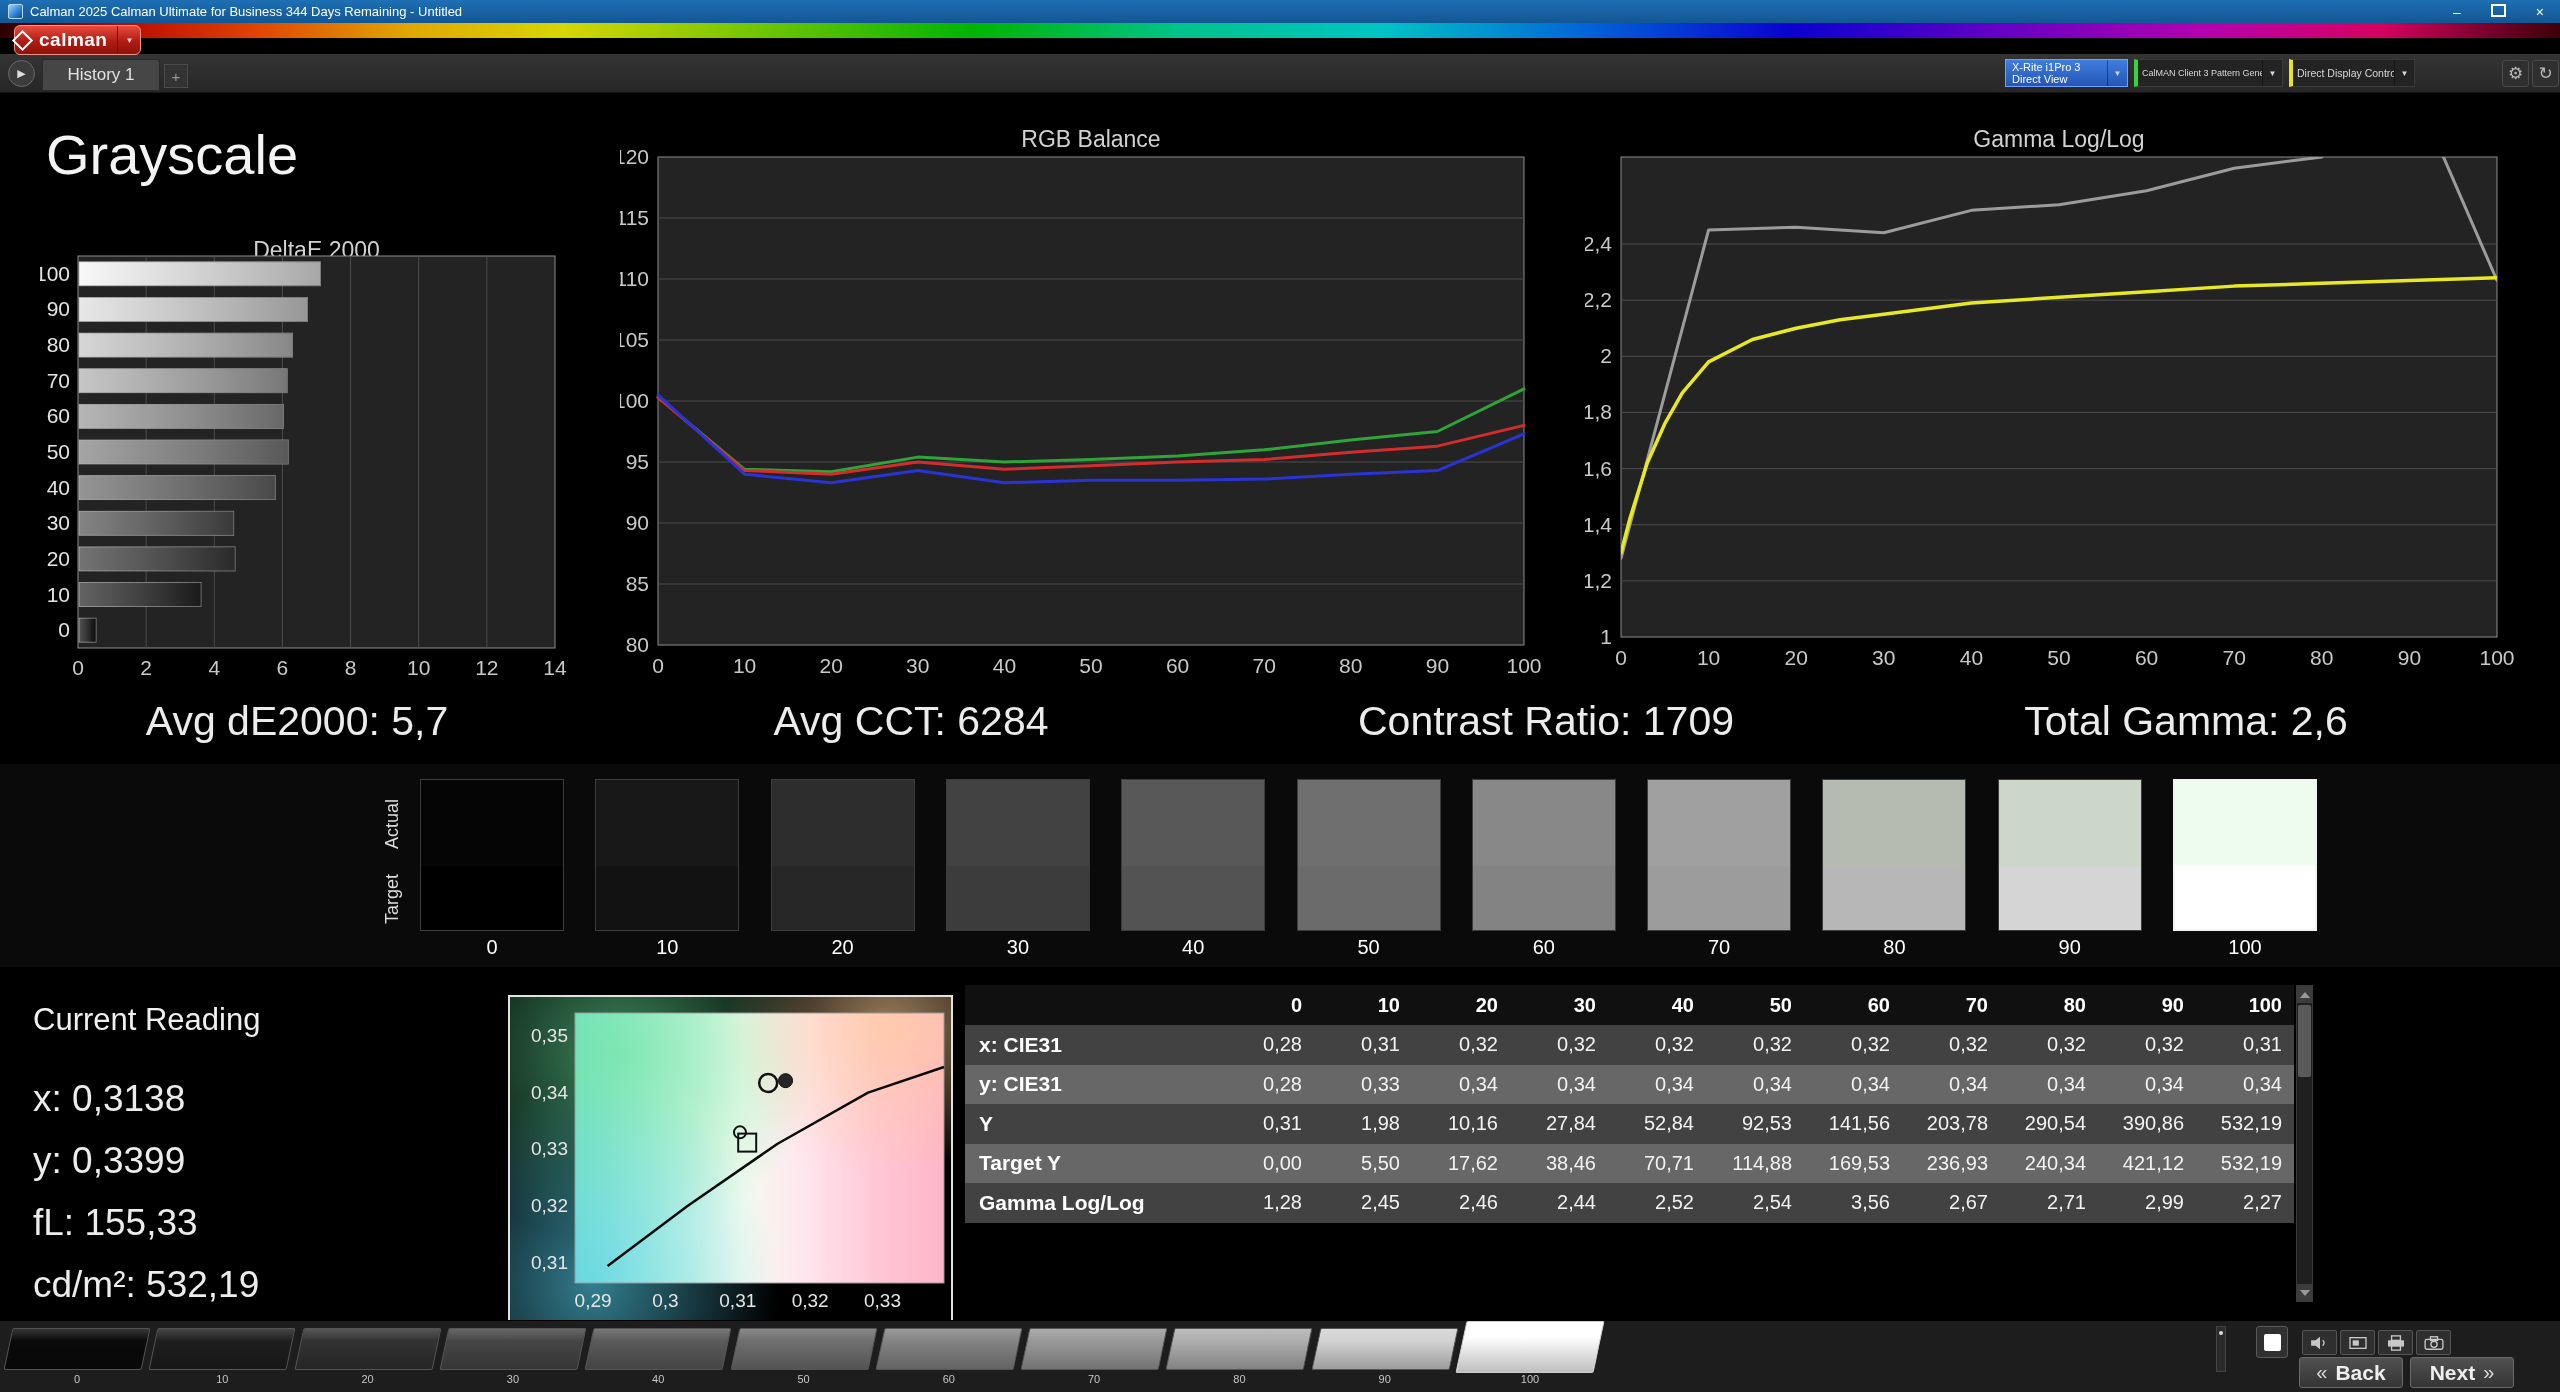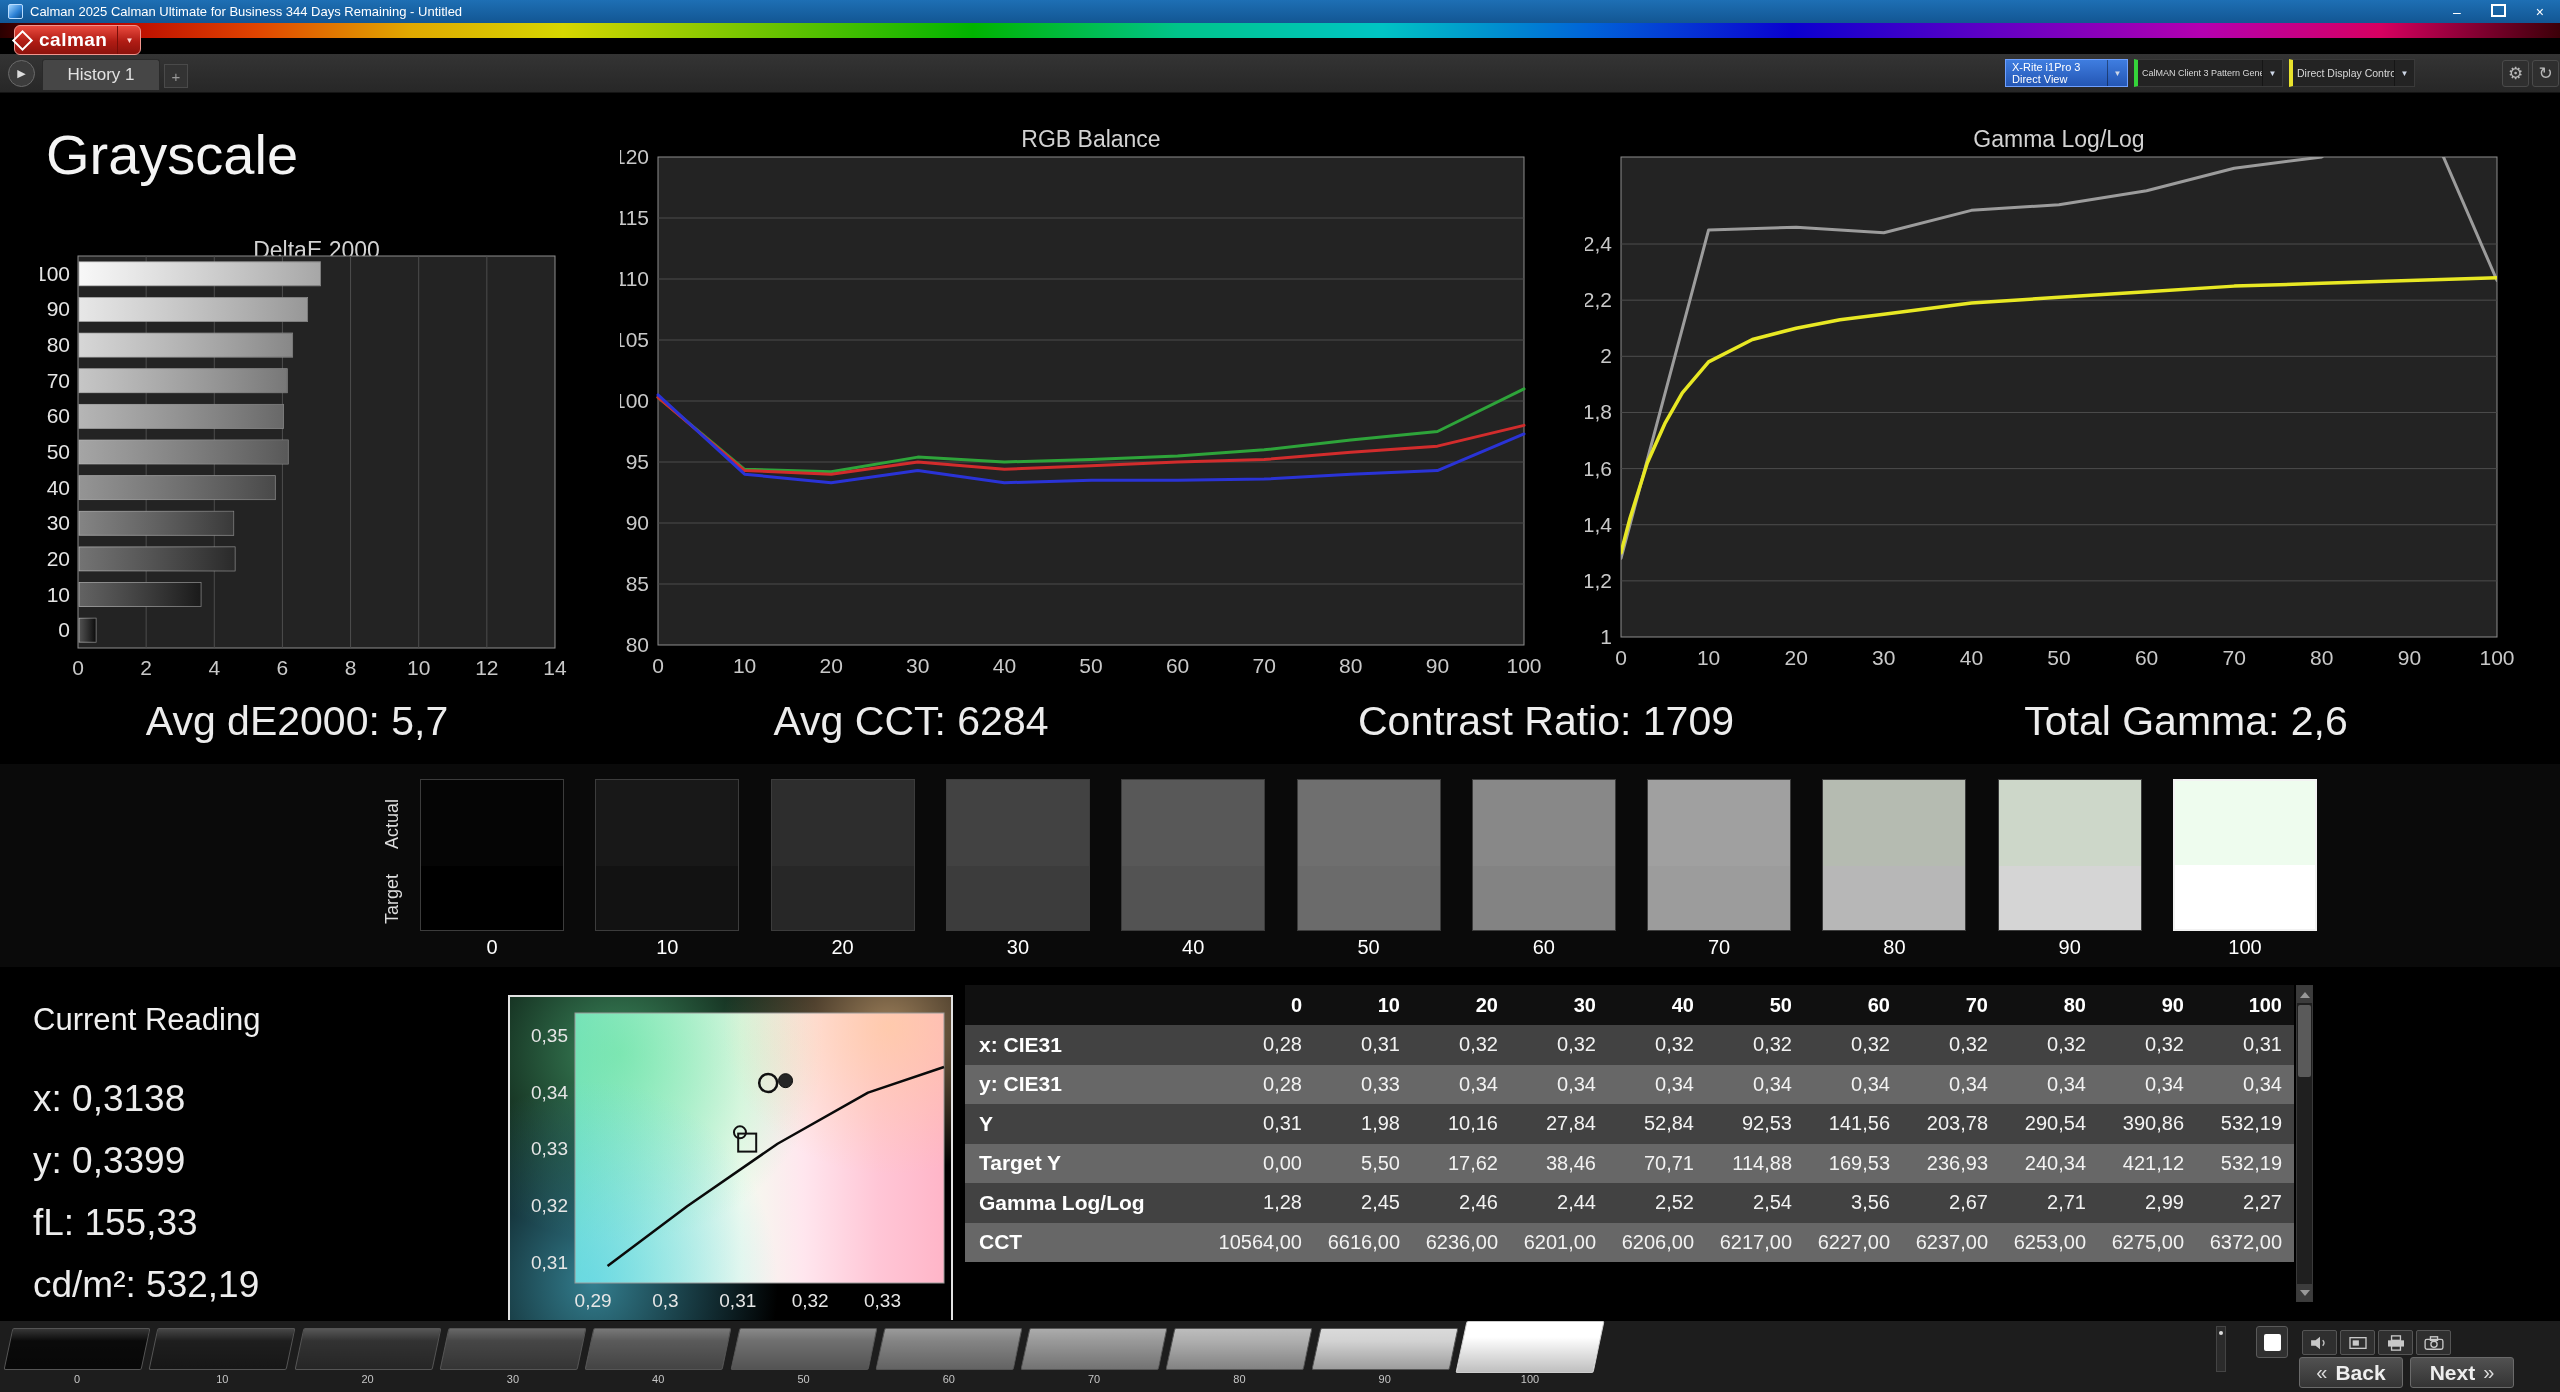--- a/index.html
+++ b/index.html
@@ -507,34 +507,20 @@
       <div class="tcell">2,46</div>
       <div class="tcell">2,44</div>
       <div class="tcell">2,52</div>
       <div class="tcell">2,54</div>
       <div class="tcell">3,56</div>
       <div class="tcell">2,67</div>
       <div class="tcell">2,71</div>
       <div class="tcell">2,99</div>
       <div class="tcell">2,27</div>
     </div>
-    <div class="trow tlight">
-      <div class="tlabel">CCT</div>
-      <div class="tcell">10564,00</div>
-      <div class="tcell">6616,00</div>
-      <div class="tcell">6236,00</div>
-      <div class="tcell">6201,00</div>
-      <div class="tcell">6206,00</div>
-      <div class="tcell">6217,00</div>
-      <div class="tcell">6227,00</div>
-      <div class="tcell">6237,00</div>
-      <div class="tcell">6253,00</div>
-      <div class="tcell">6275,00</div>
-      <div class="tcell">6372,00</div>
-    </div>
   </div>
 <div class="abs vscroll">
   <div class="sb-btn" style="top:0">
       <div class="sb-tri-up"></div>
     </div>
   <div class="sb-thumb"></div>
   <div class="sb-btn" style="top:298px">
       <div class="sb-tri-dn"></div>
     </div>
 </div>

